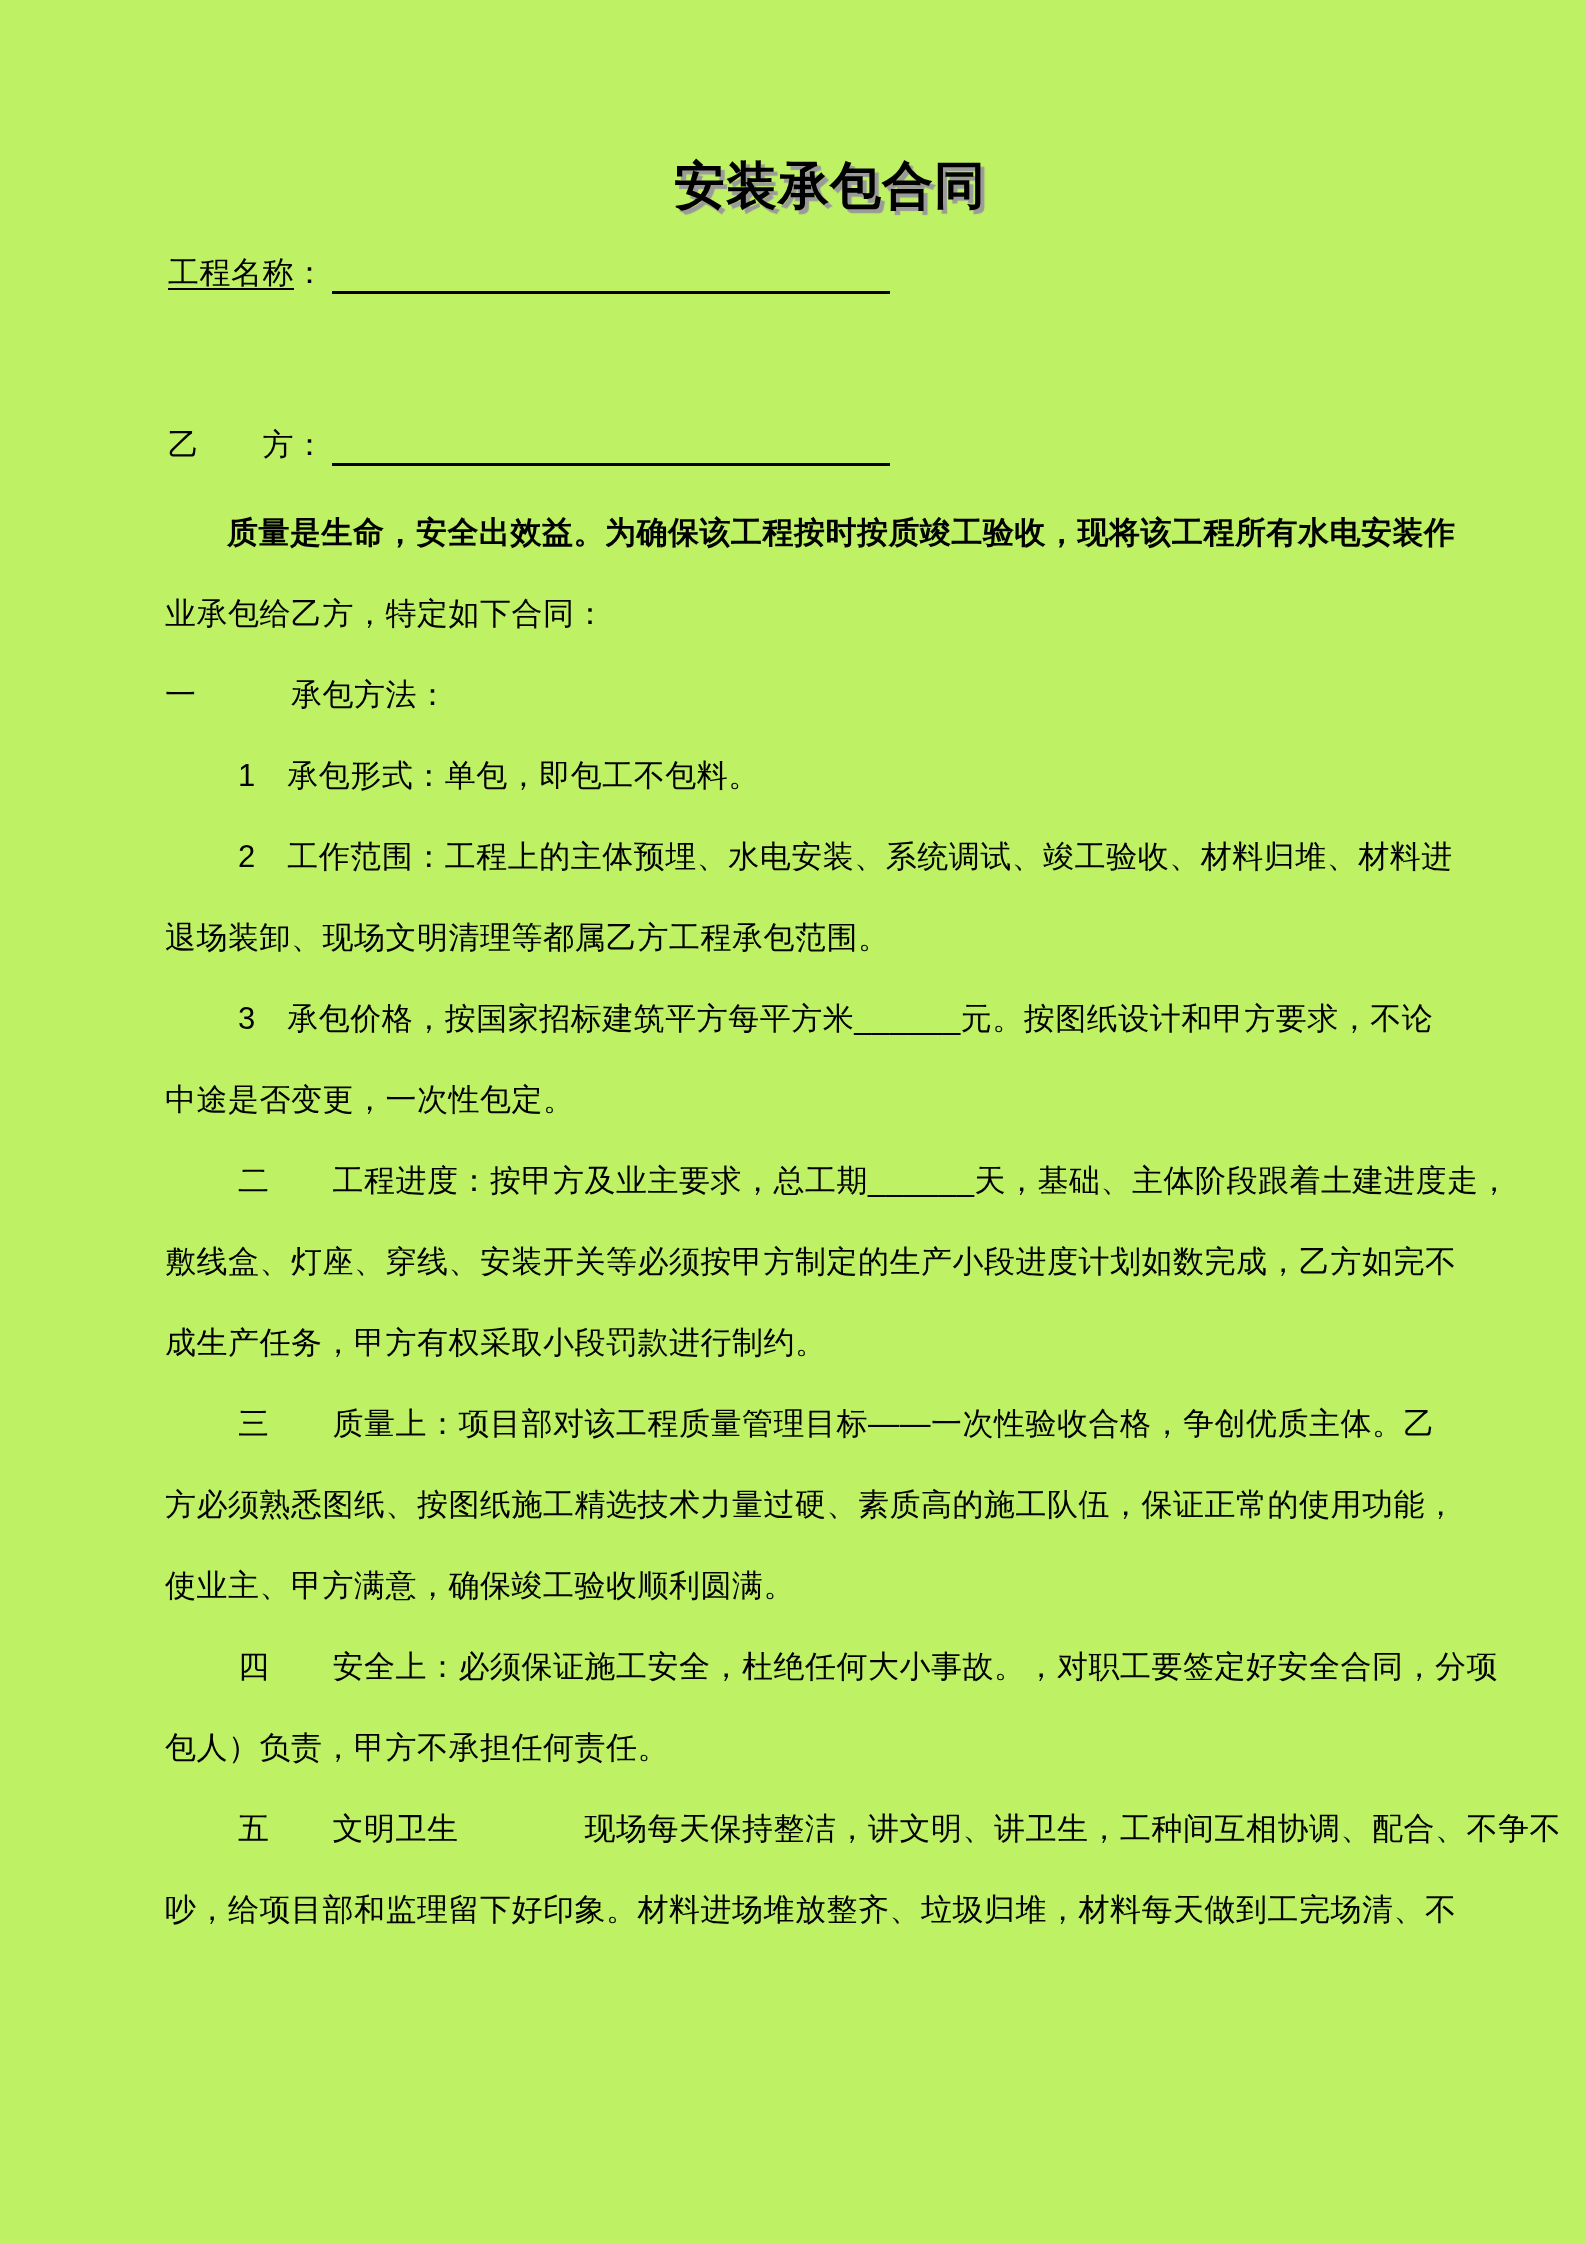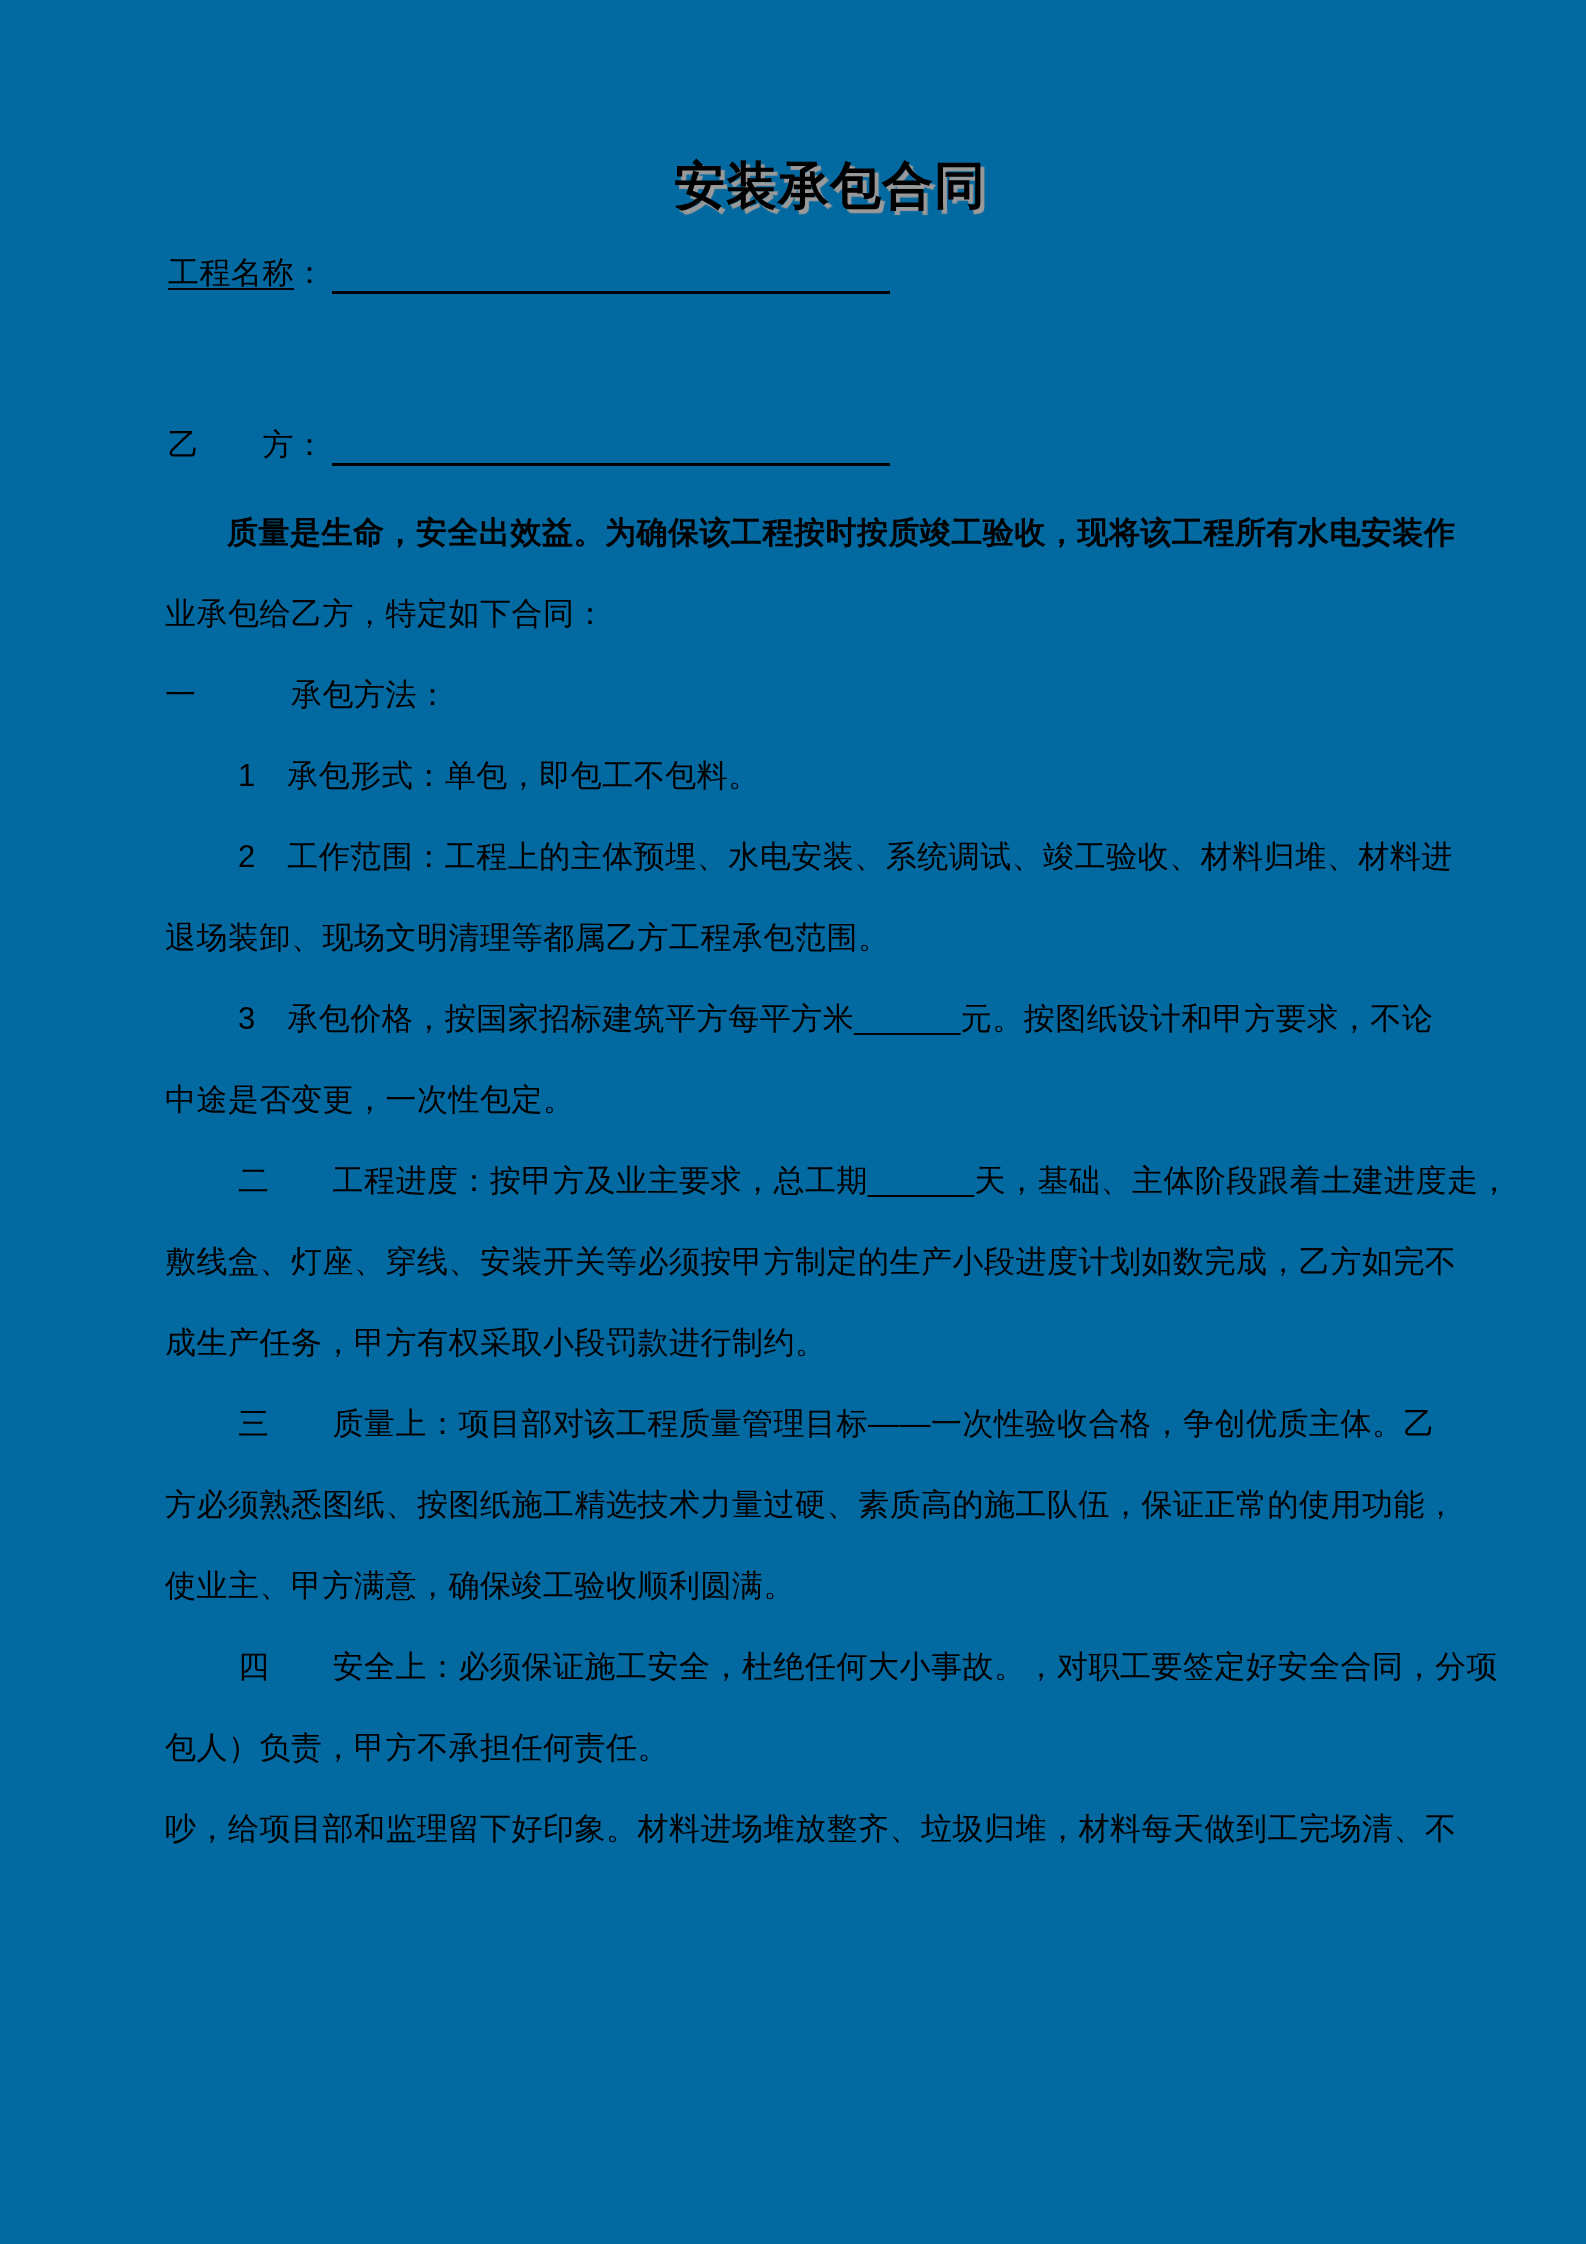--- a/index.html
+++ b/index.html
@@ -1,20 +1,20 @@
 <!DOCTYPE html>
 <html><head>
 <meta charset="utf-8">
 <style>
   html, body { margin: 0; padding: 0; background: #ffffff; }
   .page {
     position: relative;
     width: 1586px;
     height: 2244px;
-    background: #0369a1;
+    background: #bef264;
     font-family: "Liberation Sans", "DejaVu Sans", sans-serif;
     color: #000000;
     overflow: hidden;
   }
   .doc-title {
     position: absolute;
     top: 152px;
     left: 165px;
     width: 1330px;
     text-align: center;
@@ -94,16 +94,17 @@
     <div class="line num-indent">3　承包价格，按国家招标建筑平方每平方米______元。按图纸设计和甲方要求，不论</div>
     <div class="line">中途是否变更，一次性包定。</div>
     <div class="line num-indent">二　　工程进度：按甲方及业主要求，总工期______天，基础、主体阶段跟着土建进度走，</div>
     <div class="line">敷线盒、灯座、穿线、安装开关等必须按甲方制定的生产小段进度计划如数完成，乙方如完不</div>
     <div class="line">成生产任务，甲方有权采取小段罚款进行制约。</div>
     <div class="line num-indent">三　　质量上：项目部对该工程质量管理目标——一次性验收合格，争创优质主体。乙</div>
     <div class="line">方必须熟悉图纸、按图纸施工精选技术力量过硬、素质高的施工队伍，保证正常的使用功能，</div>
     <div class="line">使业主、甲方满意，确保竣工验收顺利圆满。</div>
     <div class="line num-indent">四　　安全上：必须保证施工安全，杜绝任何大小事故。，对职工要签定好安全合同，分项</div>
     <div class="line">包人）负责，甲方不承担任何责任。</div>
+    <div class="line num-indent">五　　文明卫生　　　　现场每天保持整洁，讲文明、讲卫生，工种间互相协调、配合、不争不</div>
     <div class="line">吵，给项目部和监理留下好印象。材料进场堆放整齐、垃圾归堆，材料每天做到工完场清、不</div>
   </div>
 
 </div>
 
 </body></html>

